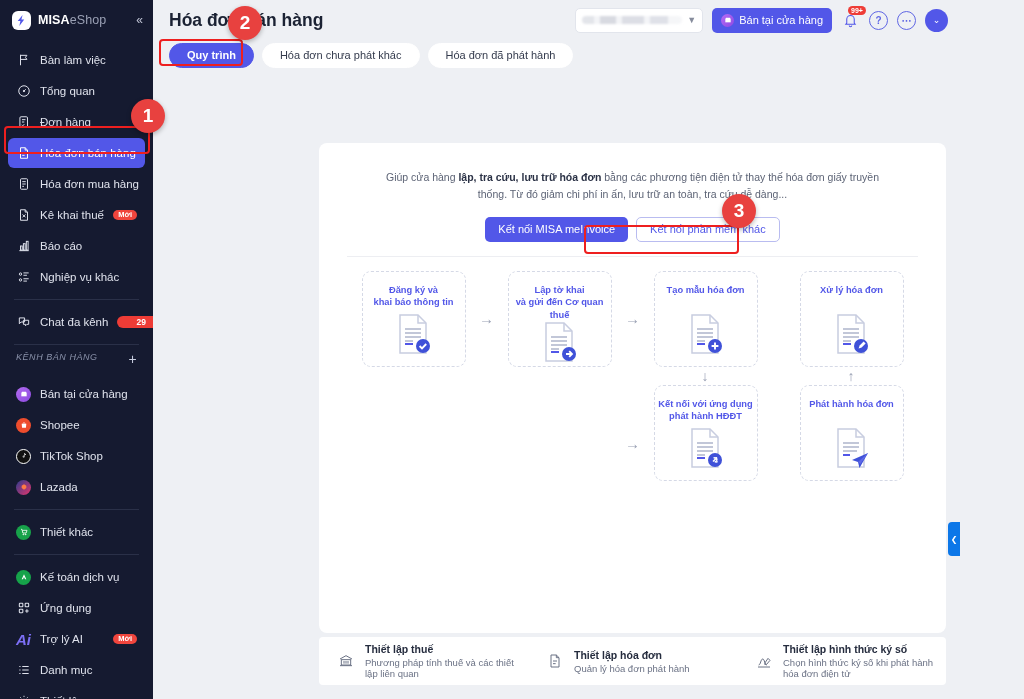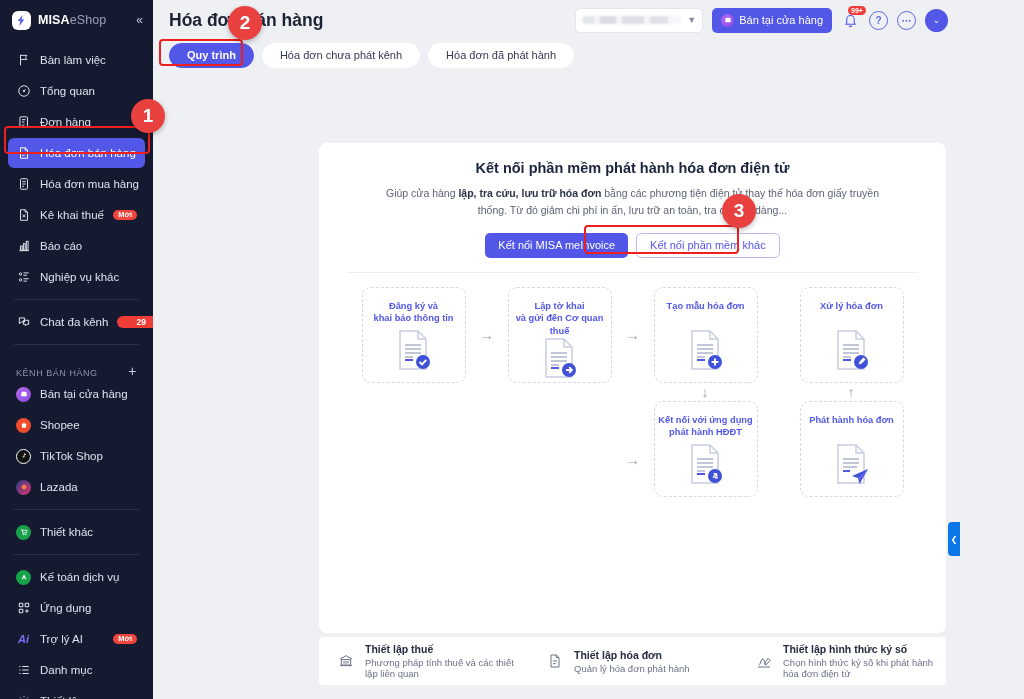--- a/index.html
+++ b/index.html
@@ -47,32 +47,32 @@
   .badge-new {
     margin-left: auto; background: #f0453d; color: #fff; font-size: 7.5px;
     font-weight: bold; border-radius: 8px; padding: 1.5px 5px; line-height: 1;
   }
   .badge-count {
     margin-left: auto; background: #ee3c36; color: #fff; font-size: 8.5px;
     font-weight: bold; border-radius: 9px; padding: 2px 19px; line-height: 1;
   }
   .nav-sep { height: 1px; background: #2a3048; margin: 7px 14px; }
   .nav-section {
-    display: flex; align-items: flex-end; height: 26px;
-    padding: 0 16px; color: #8b93ab; font-size: 9px; letter-spacing: .55px;
+    display: flex; align-items: flex-start; height: 26px;
+    padding: 0 16px; color: #8b93ab; font-size: 9px; letter-spacing: .55px; font-style: italic;
   }
   .nav-section .plus { margin-left: auto; color: #c9cee0; font-size: 14px; line-height: 1; }
   .ch-ico { width: 15px; height: 15px; border-radius: 50%; flex: 0 0 15px; display:flex; align-items:center; justify-content:center; font-size:8px; color:#fff; font-weight:bold;}
   .ch-store { background: linear-gradient(135deg,#b26bf0,#8c4ae0); }
   .ch-shopee { background: #ee4d2d; }
   .ch-tiktok { background: #111111; border: 1px solid #ffffff; }
   .ch-lazada { background: linear-gradient(135deg,#2b3c8e,#e4356b); }
   .ch-other { background: #17a24a; }
   .ch-ketoan { background: #16a34a; }
-  .ai-ico { color: #7c6ff5; font-size: 11px; font-weight: bold; font-style: italic; }
+  .ai-ico { color: #7c6ff5; font-size: 15px; font-weight: bold; font-style: italic; }
 
   
   .main { flex: 1; height: 699px; position: relative; background: #eef0f4; }
 
   .topbar {
     height: 40px; display: flex; align-items: center;
     padding: 0 12px 0 16px;
   }
   .page-title { font-size: 17.5px; font-weight: bold; color: #1b2233; white-space: nowrap; }
   .top-right { margin-left: auto; display: flex; align-items: center; gap: 9px; }
@@ -420,27 +420,26 @@
           <span class="bell-badge">99+</span>
         </div>
         <div class="circle-btn">?</div>
         <div class="circle-btn">⋯</div>
         <div class="avatar-btn">⌄</div>
       </div>
     </div>
 
     <div class="tabs">
       <div class="tab active">Quy trình</div>
-      <div class="tab">Hóa đơn chưa phát kênh</div>
+      <div class="tab">Hóa đơn chưa phát khác</div>
       <div class="tab">Hóa đơn đã phát hành</div>
     </div>
 
     <div class="content-card">
       <div class="promo">
-        <h2>Kết nối phần mềm phát hành hóa đơn điện tử</h2>
         <p><span>Giúp cửa hàng </span><b>lập, tra cứu, lưu trữ hóa đơn</b><span> bằng các phương tiện điện tử thay thế hóa đơn giấy truyền thống. Từ đó giảm chi phí in ấn, lưu trữ an toàn, tra cứu dễ dàng...</span></p>
         <div class="promo-actions">
           <div class="btn-primary">Kết nối MISA meInvoice</div>
           <div class="btn-outline">Kết nối phần mềm khác</div>
         </div>
       </div>
       <div class="divider"></div>
 
       <div class="flow">
         <div class="flow-row">

